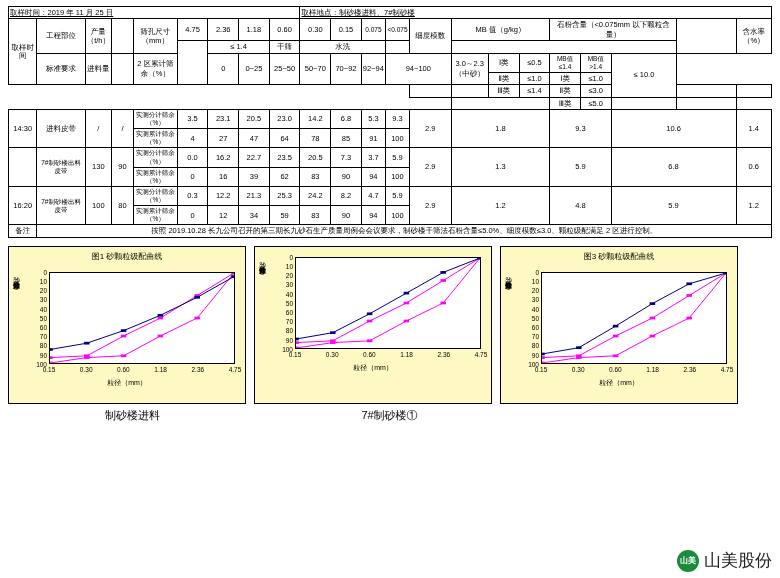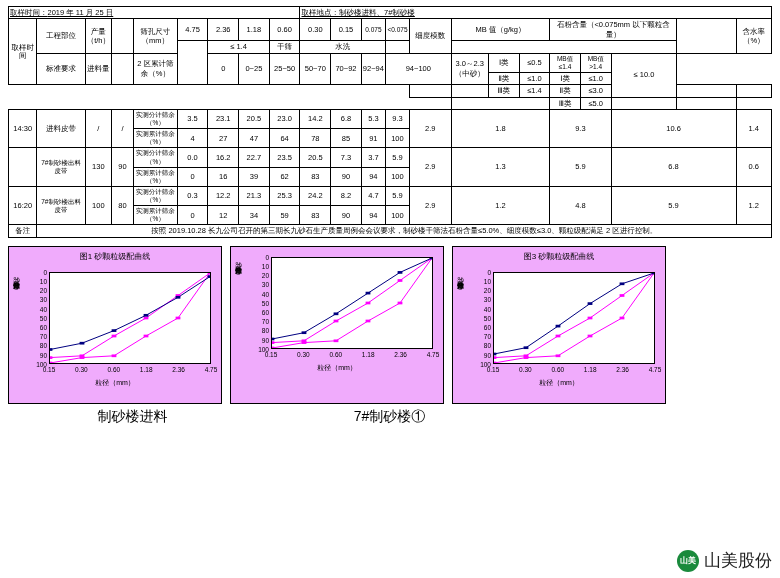--- a/index.html
+++ b/index.html
@@ -47,24 +47,24 @@
 
   
   .charts {
     display:flex;
     gap: 8px;
     margin-top: 8px;
     width: 764px;
   }
   .chartbox {
     border: 1px solid #000;
-    width: 214px;
+    width: 238px;
     height: 158px;
     position: relative;
-    background:#f0abfc;
+    background:#fef9c3;
   }
   .chart-title {
     text-align:center;
     font-size: 8px;
     margin-top: 4px;
   }
   .plotwrap { position:relative; width:100%; height:118px; }
   .ylabel {
     position:absolute; left:2px; top: 14px;
     height: 88px;
@@ -87,21 +87,21 @@
     font-size: 6.5px;
   }
   .xticks div { position:absolute; transform: translateX(-50%); }
   .xlabel {
     position:absolute; left:0; right:0; top:116px;
     text-align:center; font-size:7px;
   }
   .captions {
     display:flex; gap:8px; width:764px; margin-top:4px;
   }
-  .captions > div { width:249px; text-align:center; font-size:14px; }
+  .captions > div { width:249px; text-align:center; font-size:11px; }
 
   .brand {
     position:absolute; right: 8px; bottom: 6px;
     display:flex; align-items:center; gap:5px;
   }
   .brand .logo {
     width: 22px; height: 22px; border-radius: 50%;
     background:#1a8a3c; color:#fff; font-size:8px;
     display:flex; align-items:center; justify-content:center;
     font-weight:bold;

